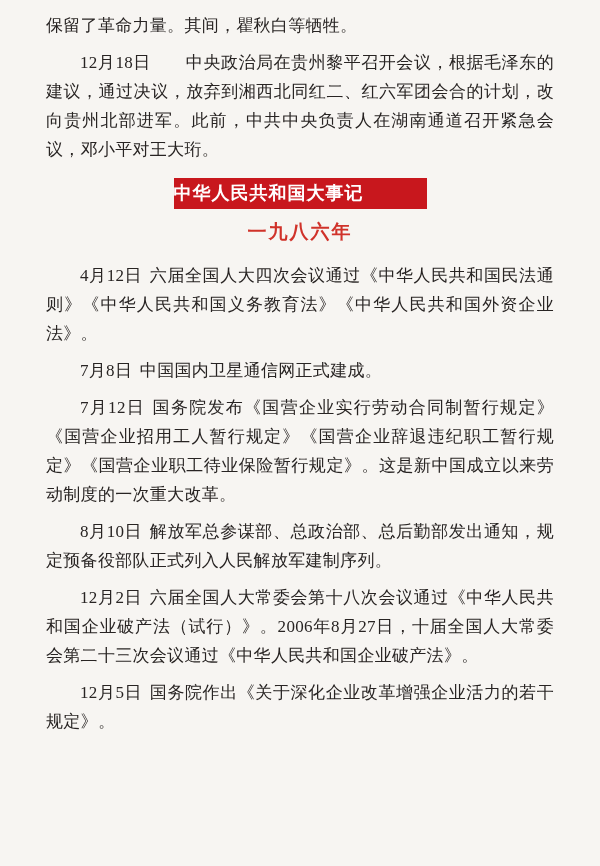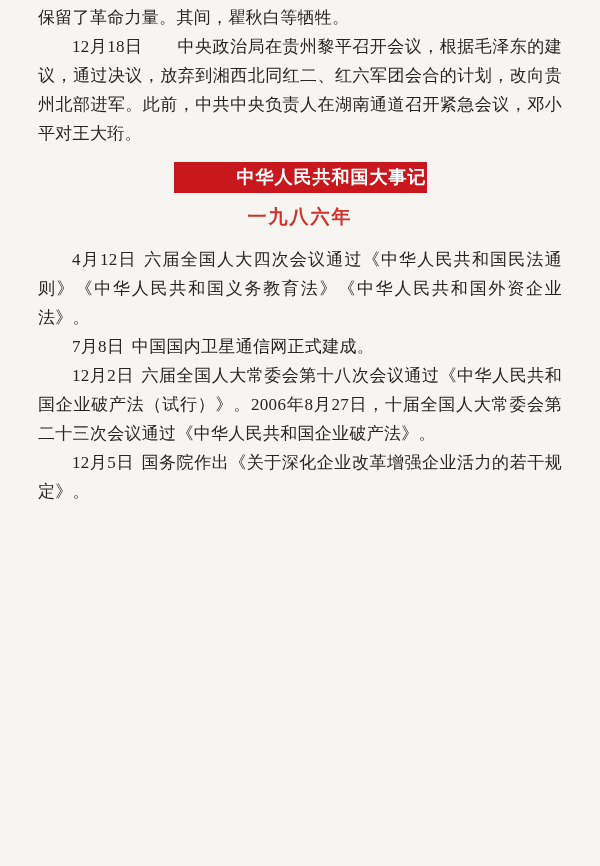--- a/index.html
+++ b/index.html
@@ -11,46 +11,46 @@
     font-family: "Liberation Serif", "DejaVu Serif", serif;
   }
   .page {
     padding: 3px 38px 0 38px;
     color: #282423;
     font-size: 17px;
     line-height: 29px;
     letter-spacing: 0.3px;
   }
   p {
-    margin: 0;
+    margin: 8px;
     text-align: justify;
     text-indent: 2em;
   }
   p.no-indent { text-indent: 0; }
   .date { margin-right: 0.45em; }
   .banner {
     width: 253px;
     height: 31px;
     margin: 14px auto 0 auto;
     background: #c8171d;
     color: #ffffff;
     font-family: "Liberation Sans", "DejaVu Sans", sans-serif;
     font-weight: bold;
     font-size: 18px;
     line-height: 31px;
-    text-align: right;
+    text-align: left;
     letter-spacing: 1px;
     text-indent: 0;
   }
   .year-heading {
     margin: 13px 0 17px 0;
     text-align: center;
     text-indent: 0;
     color: #d0322a;
-    font-family: Liberation Serif, serif;
+    font-family: Liberation Mono, monospace;
     font-weight: bold;
     font-size: 19px;
     line-height: 22px;
     letter-spacing: 2px;
   }
 </style>
 </head>
 <body>
 
 <div class="page">
@@ -65,21 +65,27 @@
 
 
   <p>
     <span class="date">4月12日</span><span>六届全国人大四次会议通过《中华人民共和国民法通则》《中华人民共和国义务教育法》《中华人民共和国外资企业法》。</span>
   </p>
 
   <p>
     <span class="date">7月8日</span><span>中国国内卫星通信网正式建成。</span>
   </p>
 
+  <p>
+    <span class="date">7月12日</span><span>国务院发布《国营企业实行劳动合同制暂行规定》《国营企业招用工人暂行规定》《国营企业辞退违纪职工暂行规定》《国营企业职工待业保险暂行规定》。这是新中国成立以来劳动制度的一次重大改革。</span>
+  </p>
 
+  <p>
+    <span class="date">8月10日</span><span>解放军总参谋部、总政治部、总后勤部发出通知，规定预备役部队正式列入人民解放军建制序列。</span>
+  </p>
 
 
   <p>
     <span class="date">12月2日</span><span>六届全国人大常委会第十八次会议通过《中华人民共和国企业破产法（试行）》。2006年8月27日，十届全国人大常委会第二十三次会议通过《中华人民共和国企业破产法》。</span>
   </p>
 
   <p>
     <span class="date">12月5日</span><span>国务院作出《关于深化企业改革增强企业活力的若干规定》。</span>
   </p>
 

